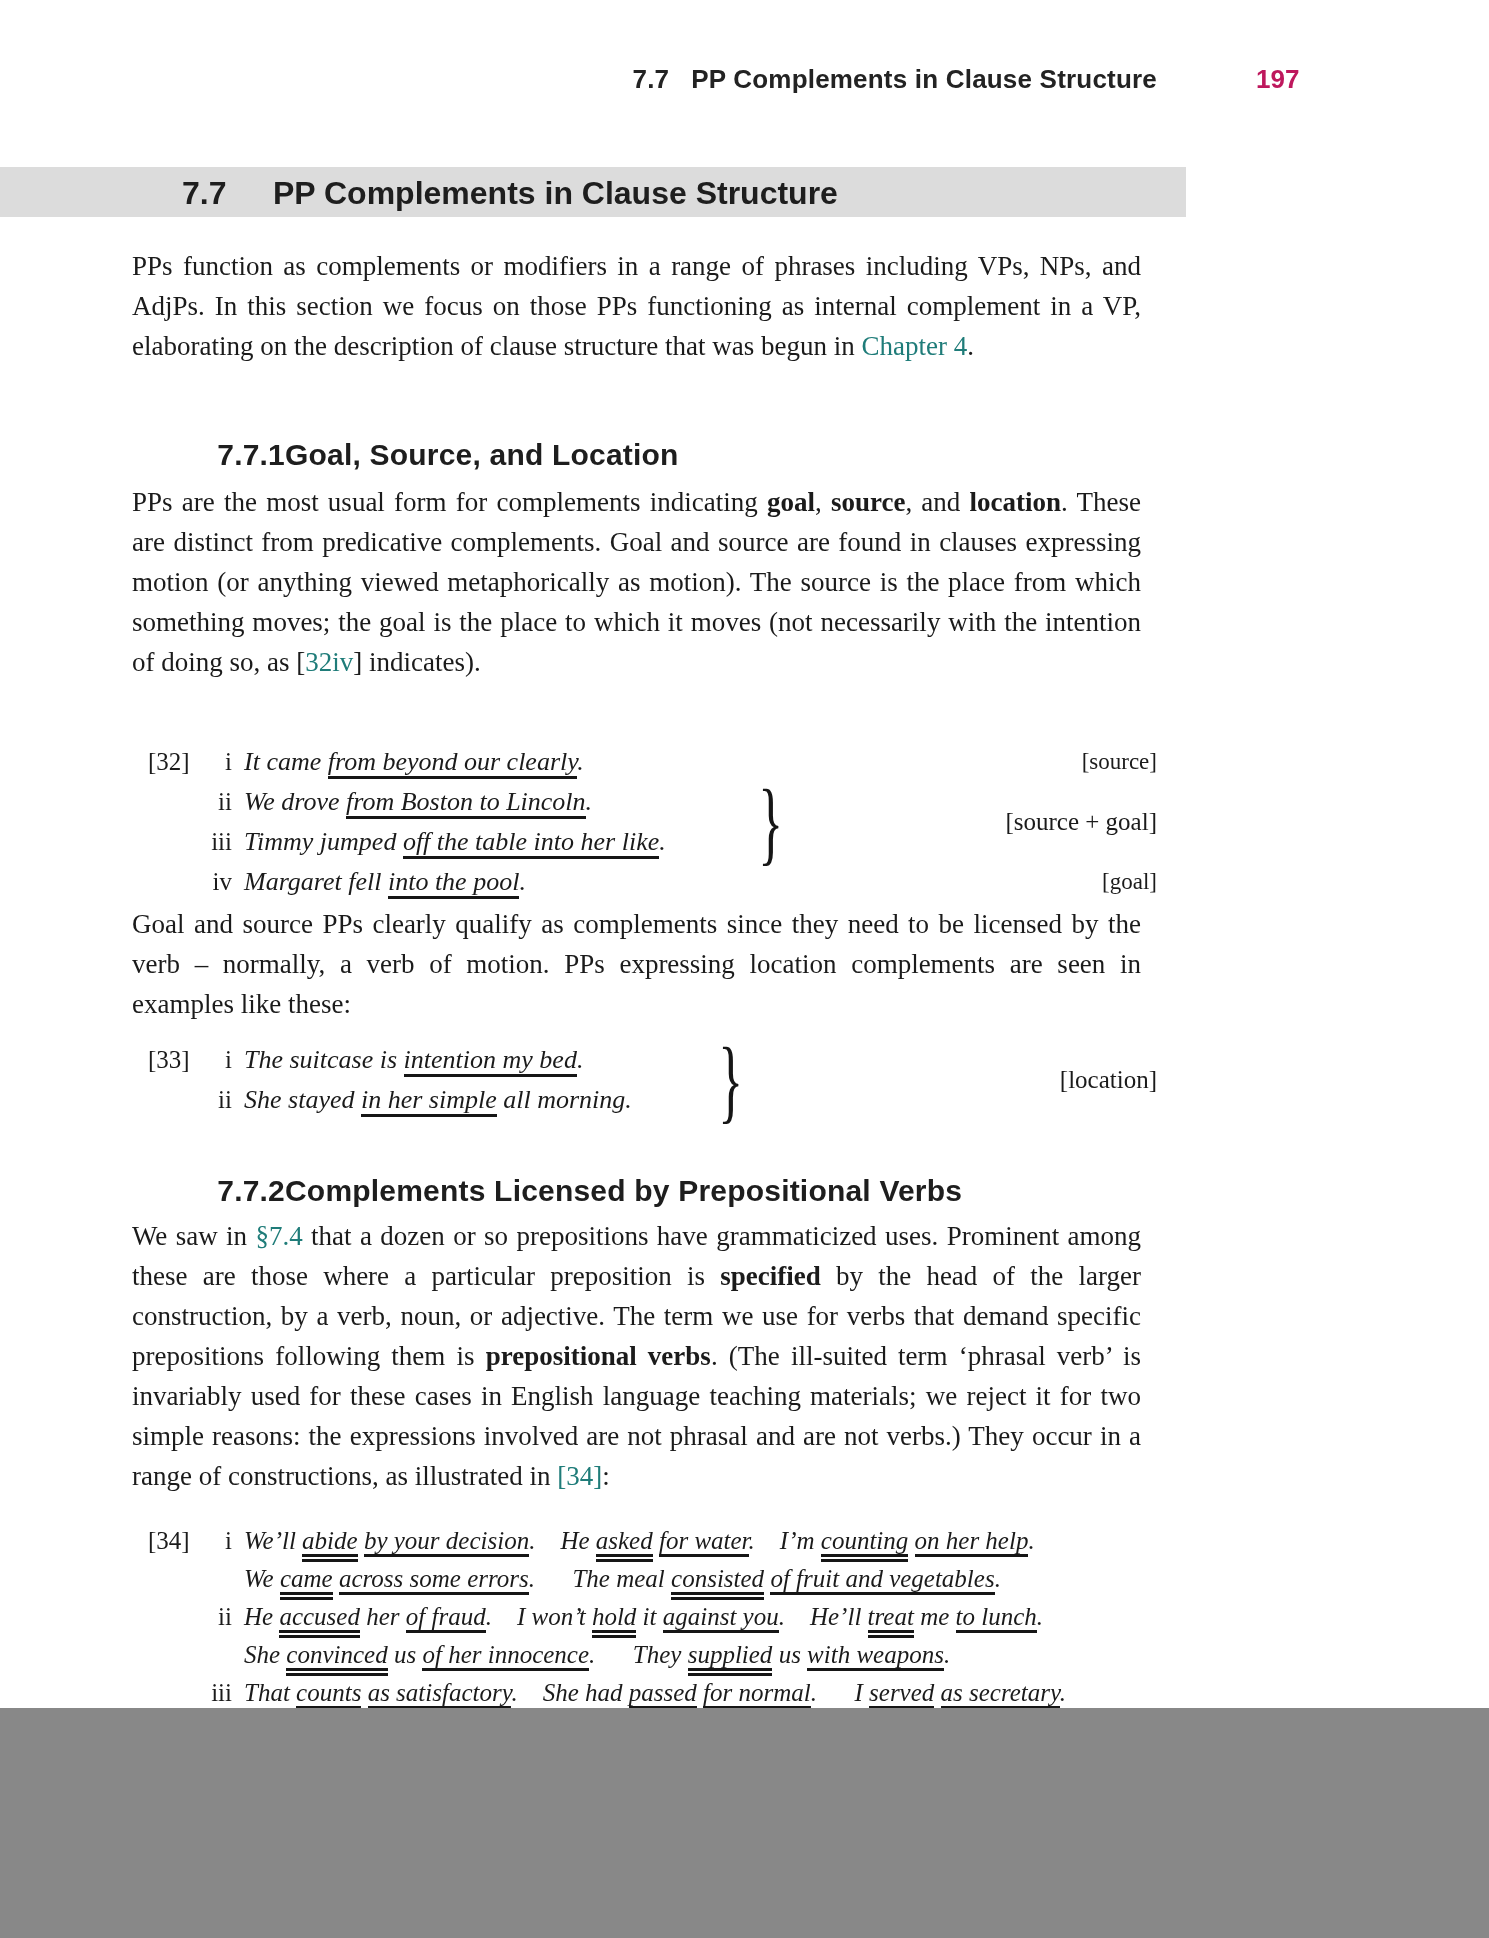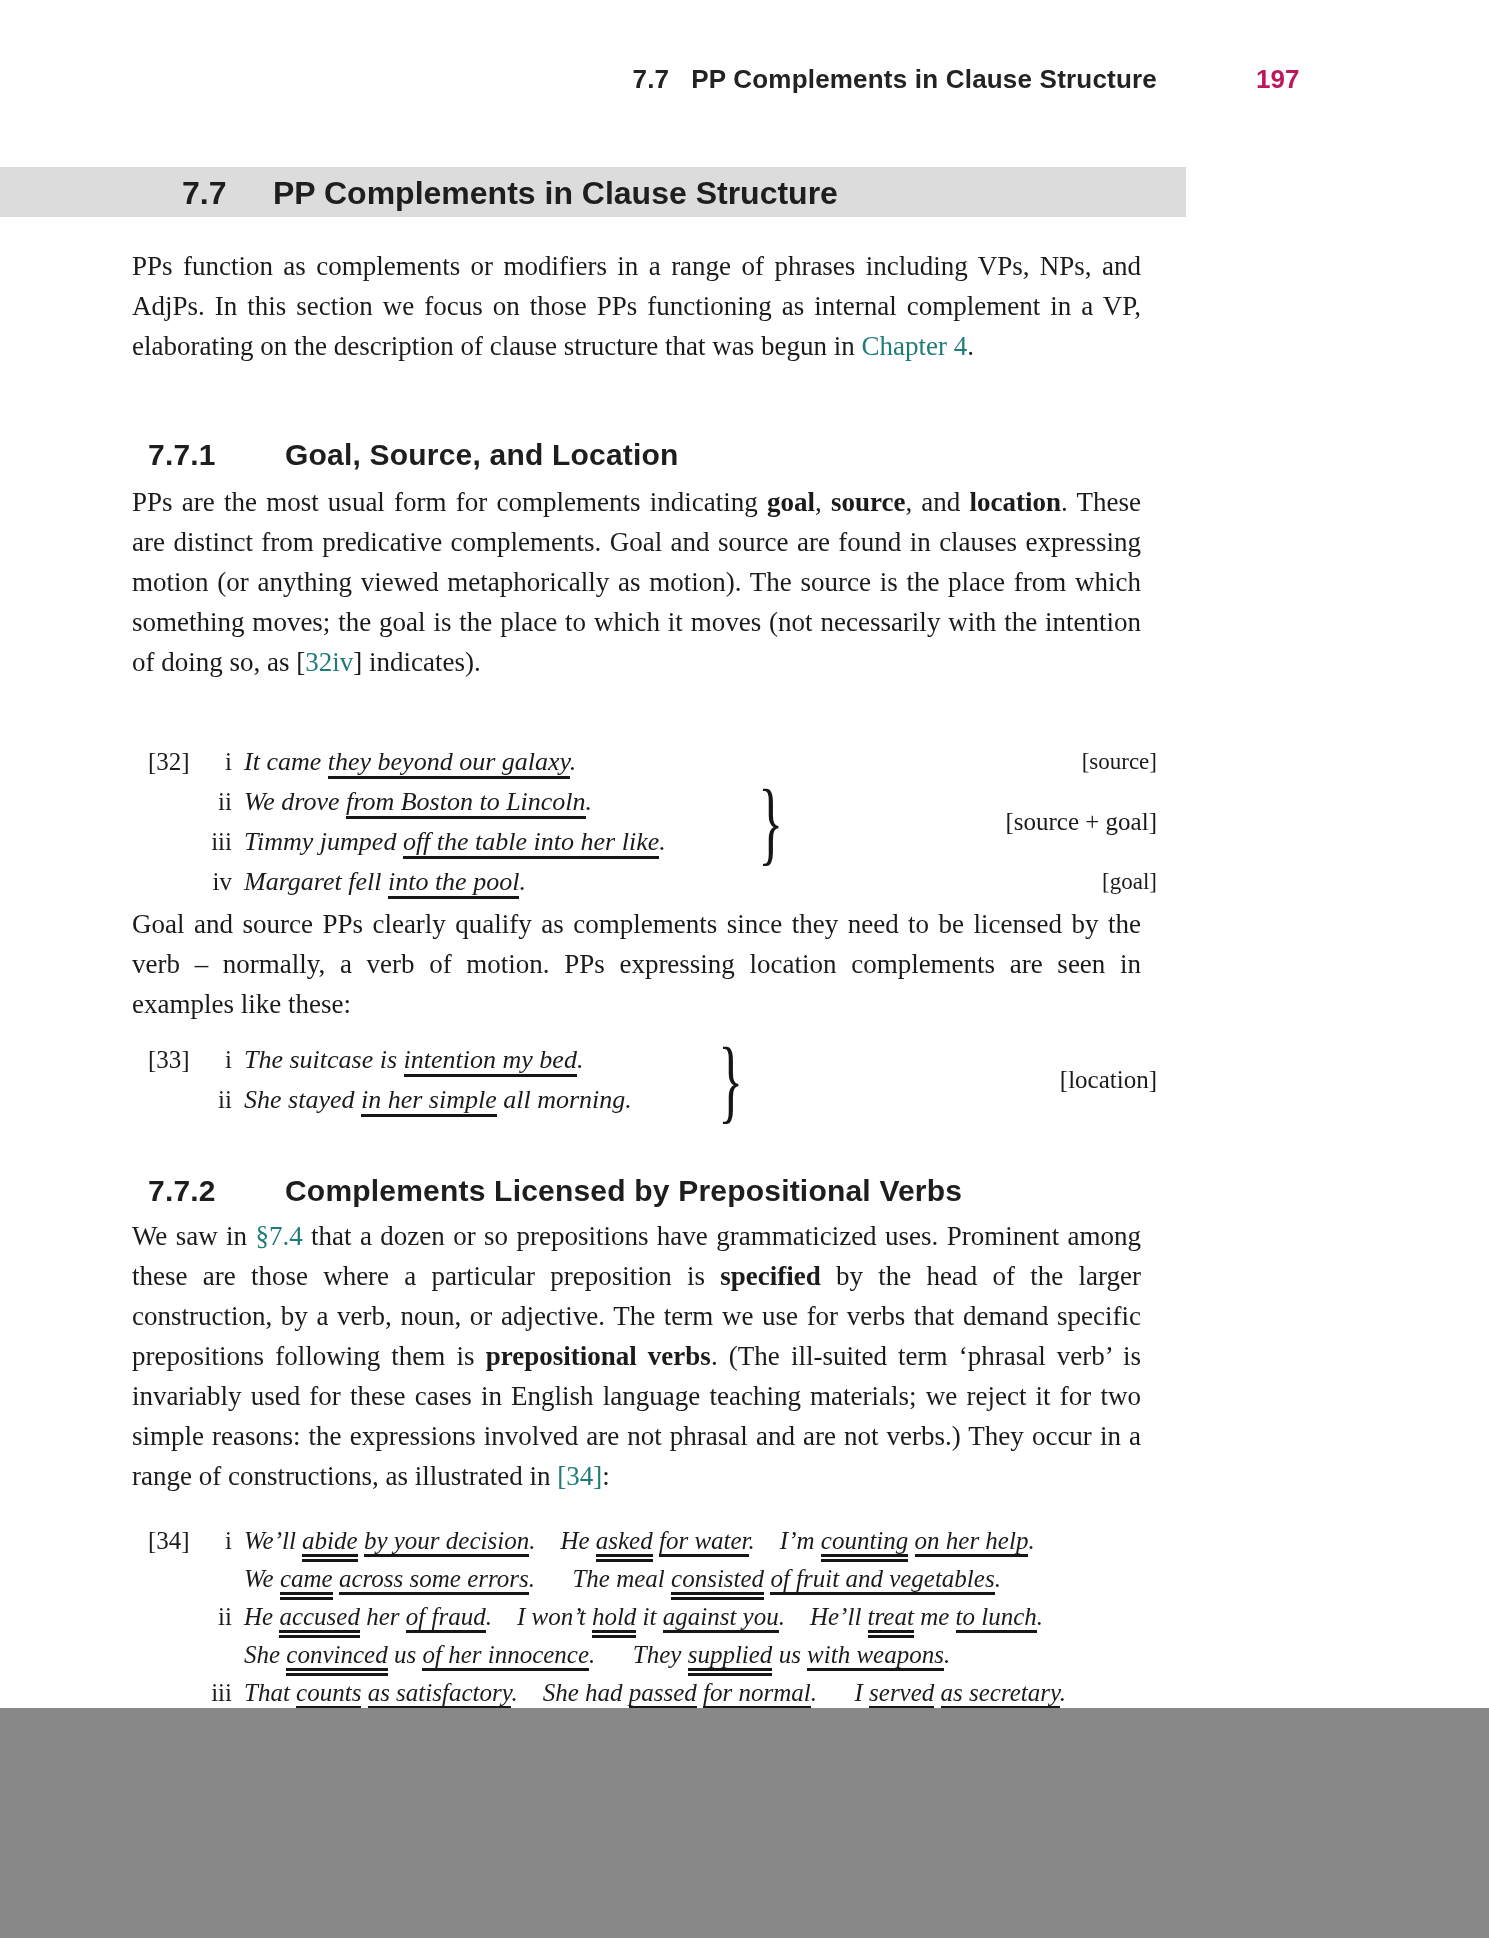--- a/index.html
+++ b/index.html
@@ -55,21 +55,21 @@
   .para4{top:1216px;}
   
   .subsec{
     position:absolute;left:148px;margin:0;
     font-family:"Liberation Sans","DejaVu Sans",sans-serif;
     font-weight:bold;font-size:30px;color:#1e1e1e;
     letter-spacing:0.2px;
   }
   .h771{top:438px;}
   .h772{top:1174px;}
-  .subsec-num{display:inline-block;min-width:137px;}
+  .subsec-num{display:inline-block;min-width:137px;text-align:right;}
   
   .seg-b{font-weight:bold;}
   .seg-link{color:var(--teal);}
   .seg-u{border-bottom:3px solid #161616;}
   .seg-uu{border-bottom:8px double #161616;}
   
   .ex{position:absolute;left:148px;width:1009px;font-size:26px;}
   .ex32{top:742px;}
   .ex33{top:1040px;}
   .ex34{top:1522px;font-size:25px;}
@@ -115,21 +115,21 @@
 
   <h2 class="subsec h771">
     <span class="subsec-num">7.7.1</span><span class="subsec-title">Goal, Source, and Location</span>
   </h2>
   <p class="body-para para2"><span class="seg">PPs are the most usual form for complements indicating </span><span class="seg seg-b">goal</span><span class="seg">, </span><span class="seg seg-b">source</span><span class="seg">, and </span><span class="seg seg-b">location</span><span class="seg">. These are distinct from predicative complements. Goal and source are found in clauses expressing motion (or anything viewed metaphorically as motion). The source is the place from which something moves; the goal is the place to which it moves (not necessarily with the intention of doing so, as [</span><span class="seg seg-link">32iv</span><span class="seg">] indicates).</span></p>
 
   <div class="ex ex32">
     <div class="ex-row">
       <span class="ex-num">[32]</span>
       <span class="ex-roman">i</span>
-      <span class="ex-sent"><span class="seg">It came </span><span class="seg seg-u">they beyond our galaxy</span><span class="seg">.</span></span>
+      <span class="ex-sent"><span class="seg">It came </span><span class="seg seg-u">from beyond our clearly</span><span class="seg">.</span></span>
       <span class="ex-label">[source]</span>
     </div>
     <div class="ex-group">
       <div class="ex-row">
         <span class="ex-roman">ii</span>
         <span class="ex-sent"><span class="seg">We drove </span><span class="seg seg-u">from Boston to Lincoln</span><span class="seg">.</span></span>
       </div>
       <div class="ex-row">
         <span class="ex-roman">iii</span>
         <span class="ex-sent"><span class="seg">Timmy jumped </span><span class="seg seg-u">off the table into her like</span><span class="seg">.</span></span>

